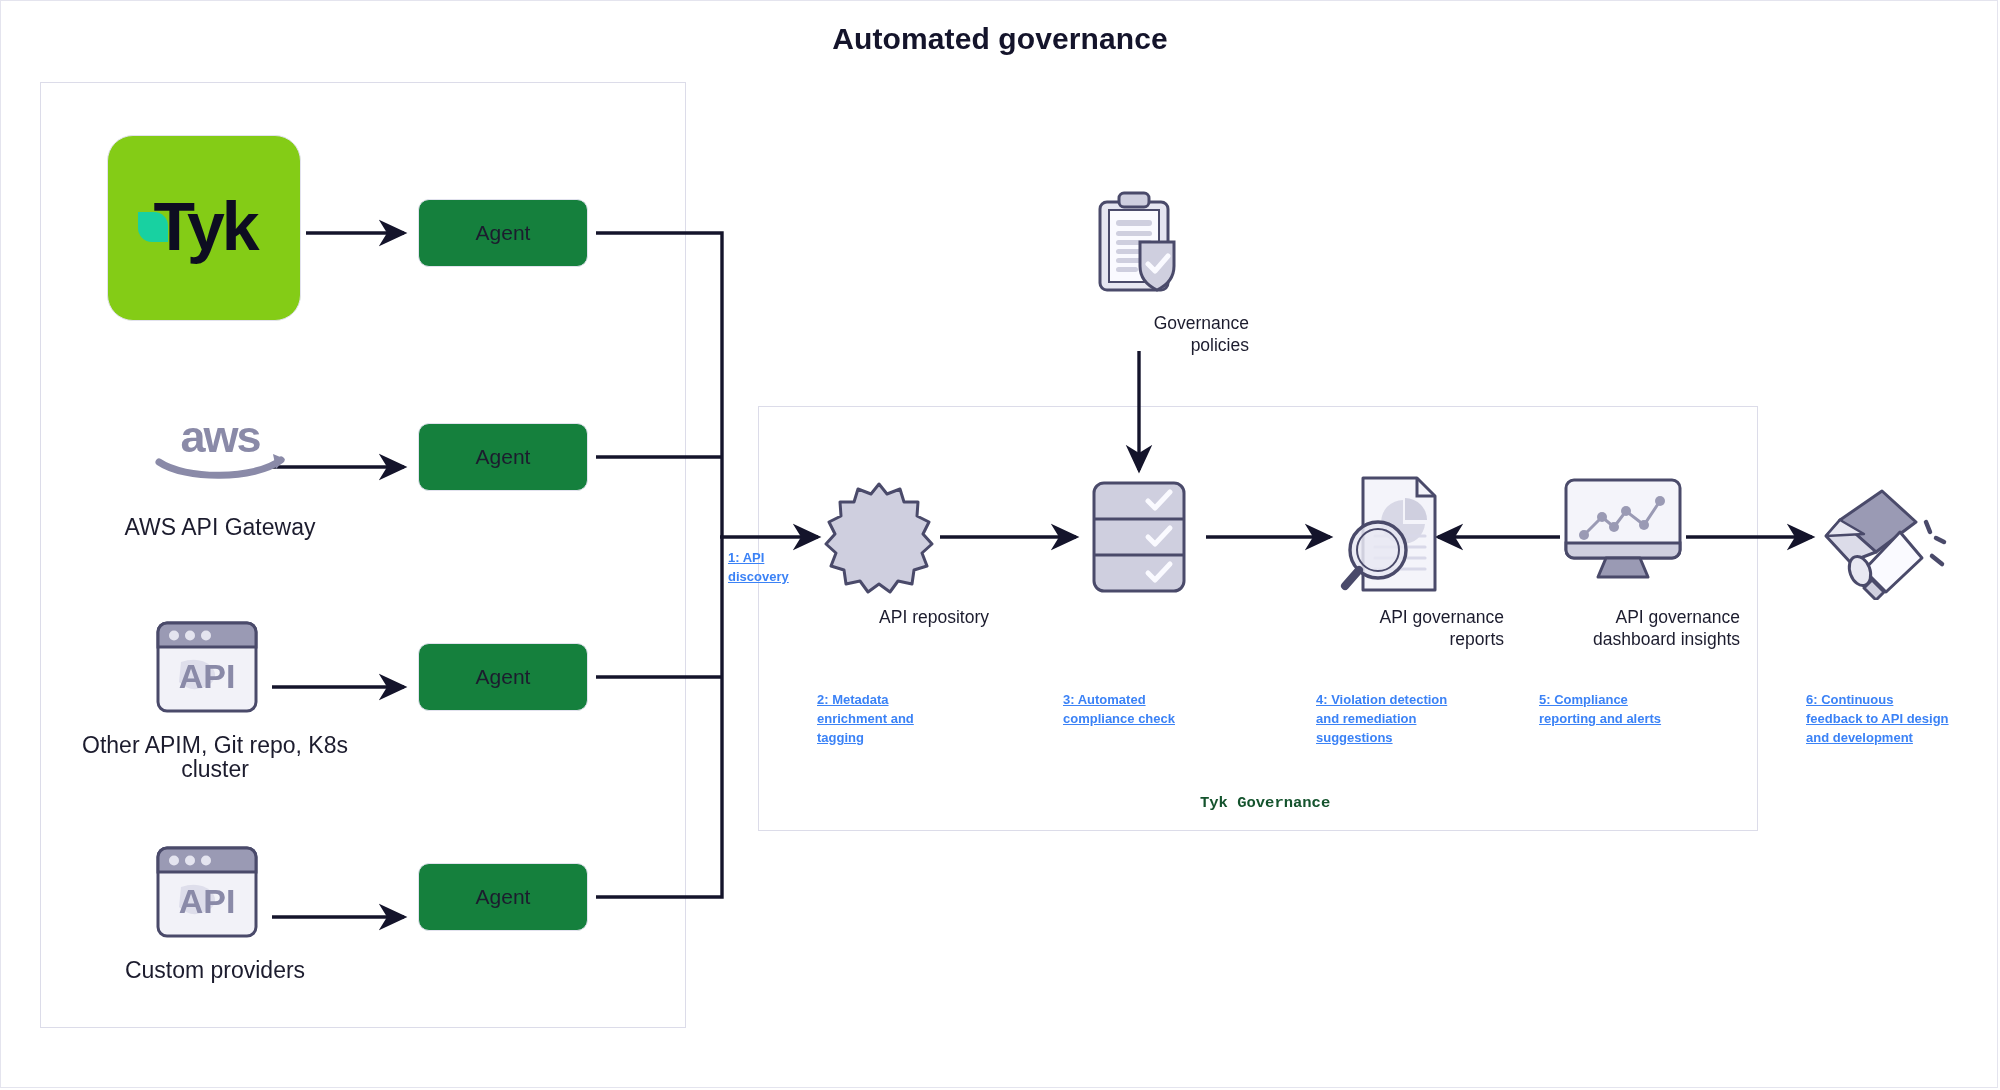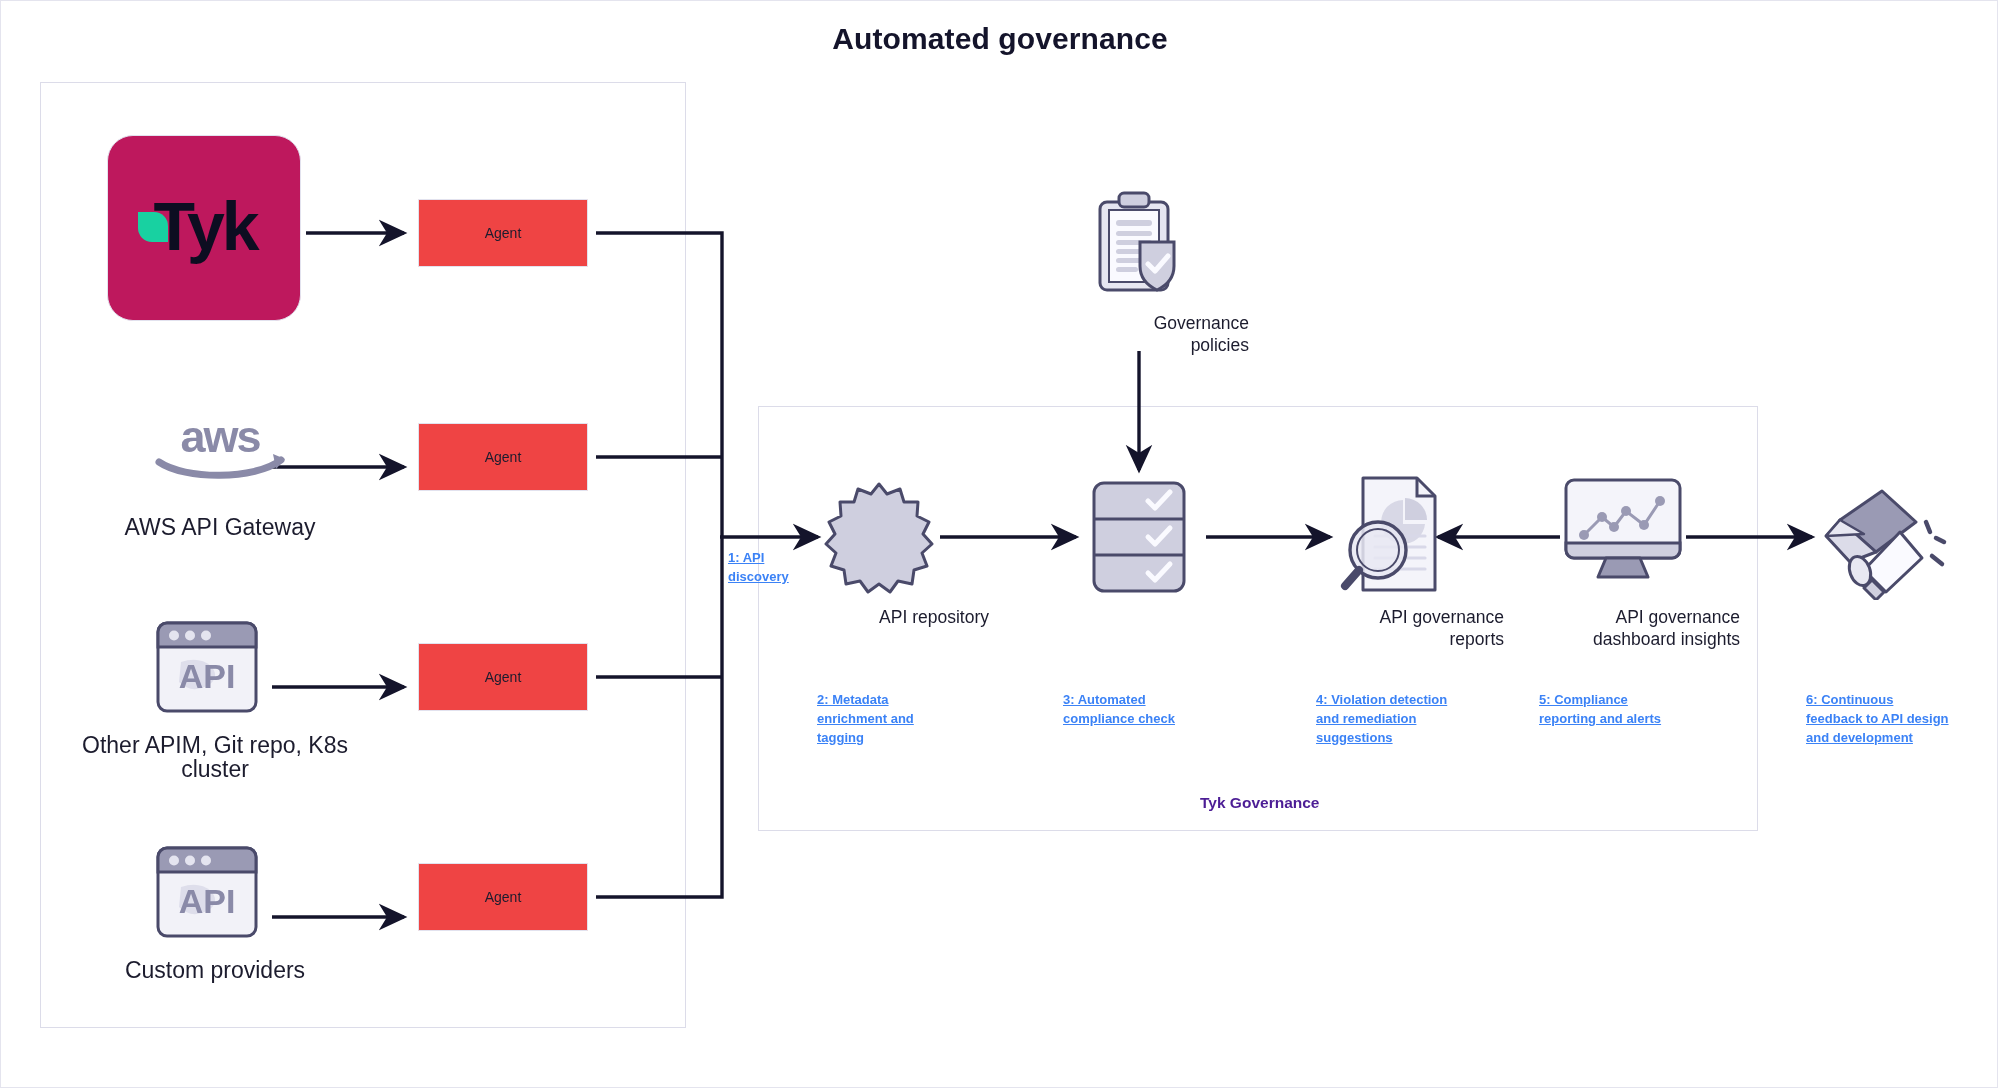--- a/index.html
+++ b/index.html
@@ -48,40 +48,41 @@
     box-sizing: border-box;
   }
   #sources-box  { left: 40px;  top: 82px;  width: 646px;  height: 946px; }
   #governance-box { left: 758px; top: 406px; width: 1000px; height: 425px; }
 
   #governance-label {
     position: absolute;
     left: 1200px; top: 794px;
     font-size: 15.5px;
     font-weight: bold;
-    color: #4c1d95;
+    color: #14532d;
     white-space: nowrap;
+    font-family: Liberation Mono, monospace;
   }
 
   
   .source-caption {
     position: absolute;
     text-align: center;
     font-size: 23px;
     line-height: 24px;
     color: #1c1c2e;
   }
 
   .tyk-tile {
     position: absolute;
     left: 107px; top: 135px;
     width: 194px; height: 186px;
     border: 1.5px solid #e2e2ee;
     border-radius: 26px;
-    background: #be185d;
+    background: #84cc16;
     box-sizing: border-box;
   }
   .tyk-word {
     position: absolute;
     left: 0; top: 46px;
     width: 194px;
     text-align: center;
     font-size: 68px;
     font-weight: bold;
     color: #0d0d21;
@@ -94,27 +95,27 @@
     width: 30px; height: 30px;
     background: #18d1a1;
     border-radius: 0 14px 0 14px;
   }
 
   
   .agent-box {
     position: absolute;
     width: 170px; height: 68px;
     border: 1.4px solid #e2e2ee;
-    border-radius: 1px;
-    background: #ef4444;
+    border-radius: 11px;
+    background: #15803d;
     box-sizing: border-box;
     display: flex;
     align-items: center;
     justify-content: center;
-    font-size: 14px;
+    font-size: 21px;
     color: #1c1c2e;
   }
 
   
   .node-caption {
     position: absolute;
     text-align: right;
     font-size: 17.5px;
     line-height: 22px;
     color: #1c1c2e;

